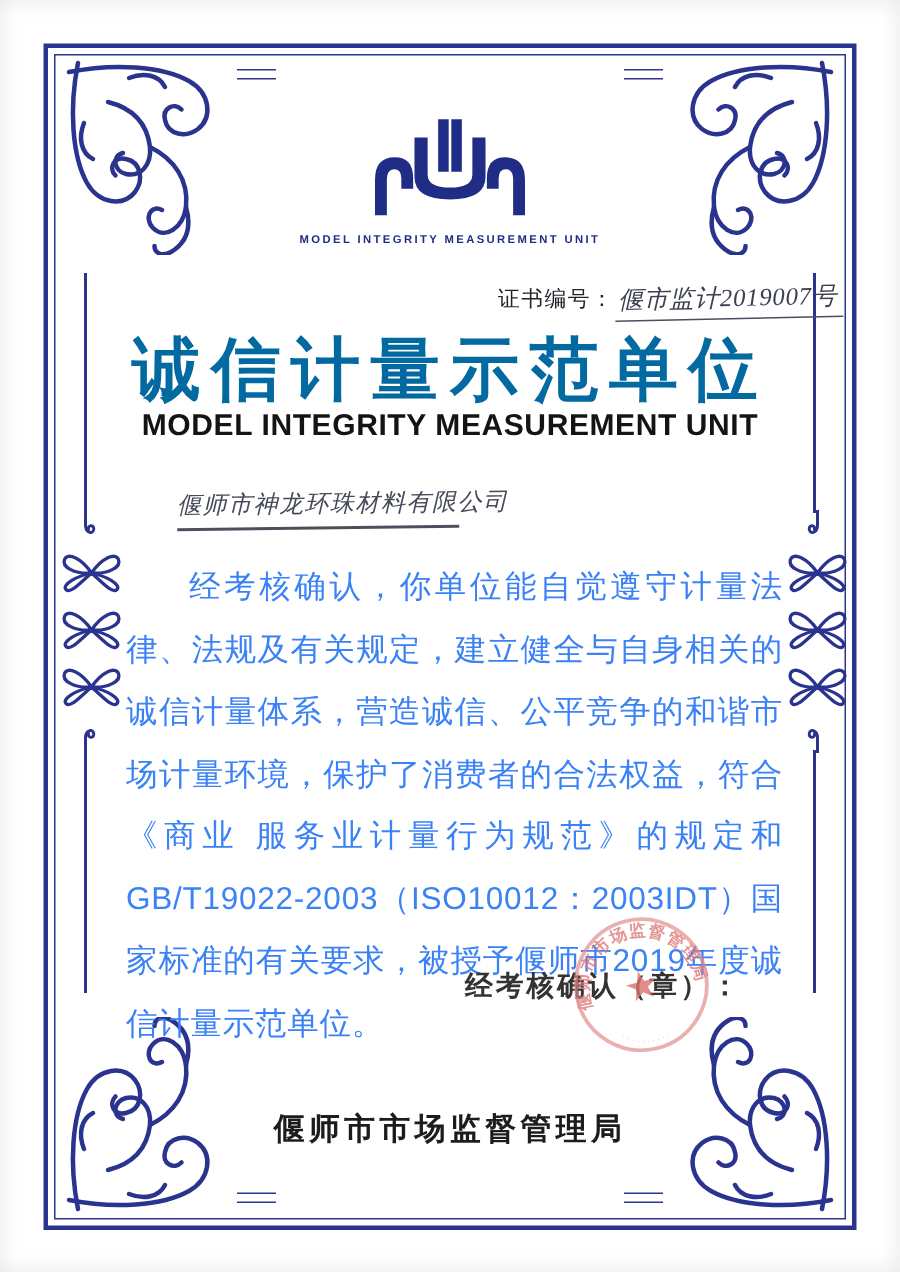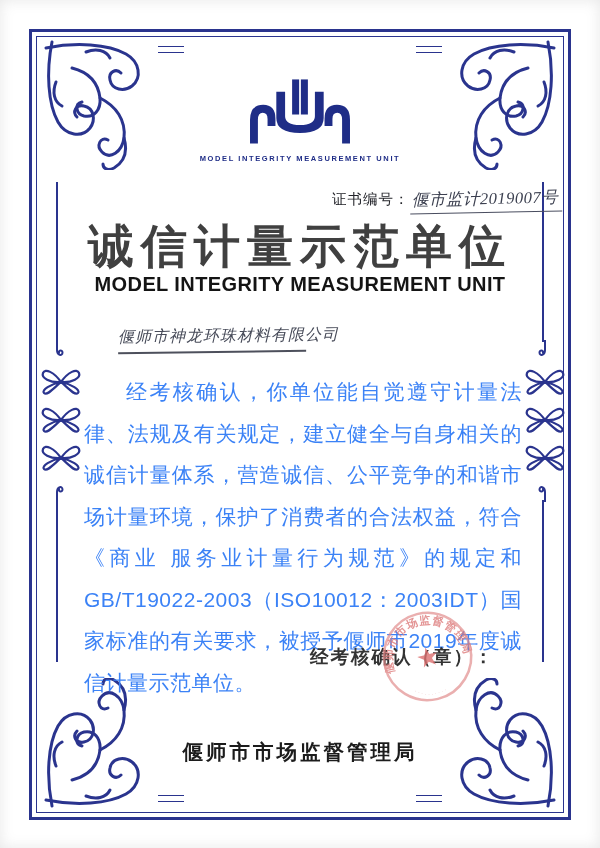--- a/index.html
+++ b/index.html
@@ -36,21 +36,21 @@
   .cert-no{position:absolute;left:332px;top:188px;white-space:nowrap;}
   .cert-no .lbl{font-family:Liberation Serif, serif;font-size:14.5px;color:#23242a;
                 letter-spacing:1px;}
   .cert-no .val{display:inline-block;font-family:"Liberation Serif",serif;
                 font-style:italic;font-size:16.5px;color:#3c4050;
                 border-bottom:1.5px solid #4a4e60;padding:0 4px 2px 2px;
                 transform:rotate(-1.2deg);letter-spacing:.5px;}
   
   .title{position:absolute;left:0;right:0;top:216px;text-align:center;
          font-family:"Liberation Serif",serif;font-weight:900;font-size:46px;
-         letter-spacing:7px;color:#404040;}
+         letter-spacing:7px;color:#0369a1;}
   .subtitle{position:absolute;left:0;right:0;top:273px;text-align:center;
             font-weight:bold;font-size:20px;letter-spacing:.4px;color:#141414;}
   
   .awardee{position:absolute;left:118px;top:326px;width:188px;text-align:center;
            font-family:"Liberation Serif",serif;font-style:italic;font-size:16px;
            color:#474b59;border-bottom:2px solid #4d505c;padding-bottom:4px;
            transform:rotate(-.7deg);letter-spacing:1px;white-space:nowrap;}
   
   .body-text{position:absolute;left:84px;top:371px;width:438px;font-size:21px;
              line-height:41.5px;color:#3b82f6;text-align:justify;text-indent:2em;

